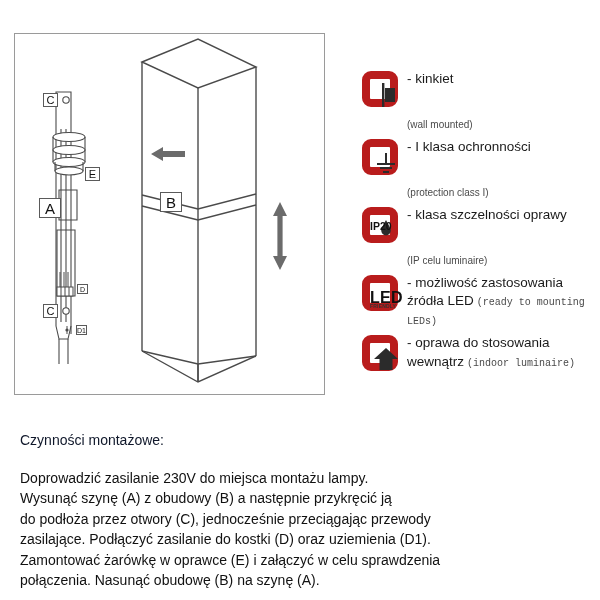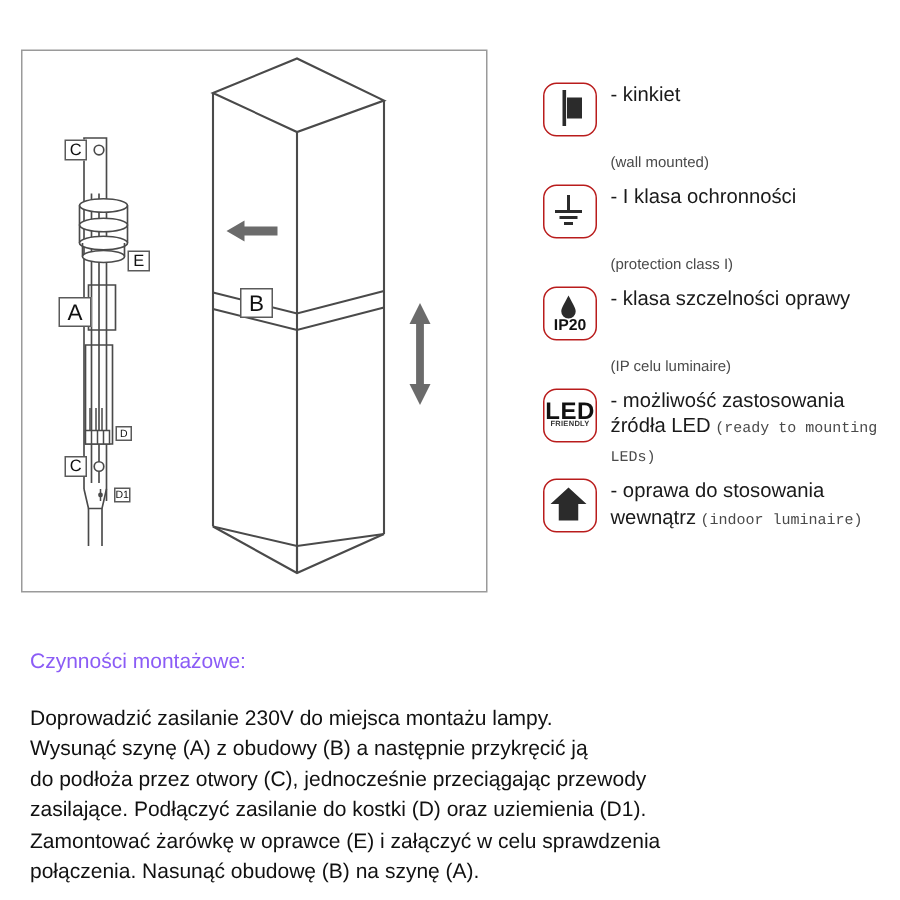--- a/index.html
+++ b/index.html
@@ -49,33 +49,33 @@
     box-sizing: border-box;
   }
   .chip-lg { font-size: 15px; width: 22px; height: 20px; }
   .chip-md { font-size: 11px; width: 15px; height: 14px; }
   .chip-sm { font-size: 7px;  width: 11px; height: 10px; }
 
   
   #legend {
     position: absolute;
     left: 362px;
-    top: 54px;
+    top: 70px;
     width: 238px;
   }
   .legend-row {
     display: flex;
     align-items: flex-start;
     margin-bottom: 6px;
     min-height: 40px;
   }
   .legend-icon {
     width: 36px;
     height: 36px;
-    border: 1px solid #b91c1c;
+    border: 8px solid #b91c1c;
     border-radius: 9px;
     box-sizing: border-box;
     flex: 0 0 36px;
     position: relative;
     background: #fff;
     margin-top: 1px;
   }
   .legend-text {
     margin-left: 9px;
     padding-top: 1px;
@@ -97,21 +97,21 @@
 
   
   #instructions {
     position: absolute;
     left: 20px;
     top: 432px;
     width: 560px;
   }
   #instructions-heading {
     font-size: 14px;
-    color: #8b5cf6;
+    color: #0f172a;
     margin-bottom: 20px;
   }
   .instr-line {
     font-size: 14px;
     color: #111;
     line-height: 1.46;
     white-space: pre;
   }
 </style>
 </head>

